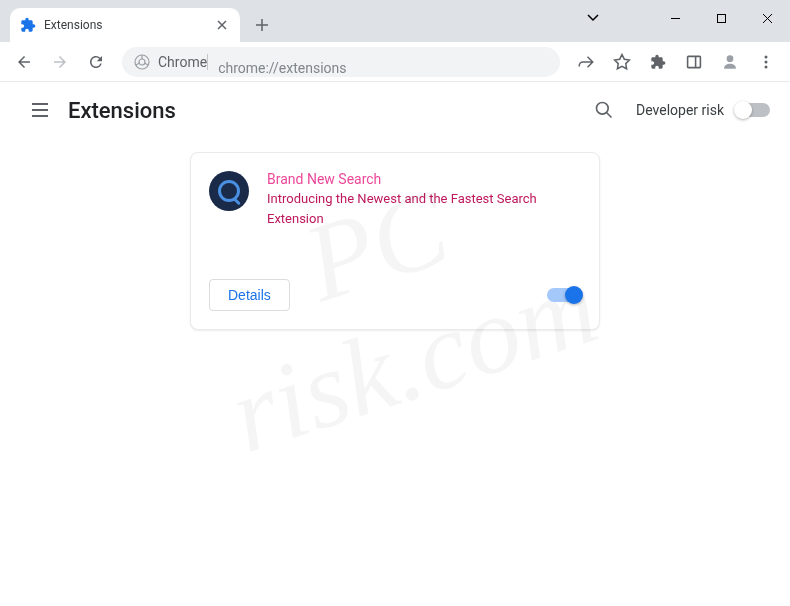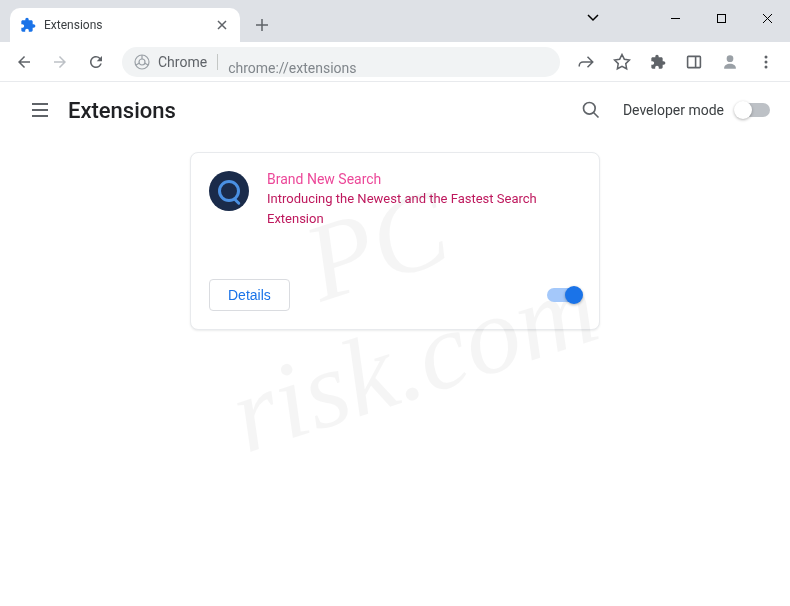--- a/index.html
+++ b/index.html
@@ -102,21 +102,20 @@
       margin: 0 6px;
       font-size: 14px;
       color: #5f6368;
     }
     .addr-chrome-icon {
       width: 16px; height: 16px; margin-right: 8px;
       display: flex; align-items: center; justify-content: center;
     }
     .addr-label { 
       color: #5f6368; 
-      padding-right: 10px;
       border-right: 1px solid #c4c7c5;
       margin-right: 10px;
     }
     .addr-url { color: #80868b; margin-top: 12px; }
     .toolbar-icon {
       width: 32px; height: 32px;
       display: flex; align-items: center; justify-content: center;
       color: #5f6368;
     }
     
@@ -368,21 +367,21 @@
         <path d="M2 4h16M2 10h16M2 16h16" stroke="#5f6368" stroke-width="2"></path>
       </svg>
   </div>
   <div class="page-title">Extensions</div>
   <div class="search-btn">
     <svg width="20" height="20" viewBox="0 0 24 24" fill="none" stroke="#5f6368" stroke-width="2">
         <circle cx="10" cy="10" r="7"></circle>
         <line x1="21" y1="21" x2="15" y2="15"></line>
       </svg>
   </div>
-  <span class="dev-mode-label">Developer mode</span>
+  <span class="dev-mode-label">Developer risk</span>
   <div class="toggle"></div>
 </div>
 
 <div class="content">
   <div class="ext-card">
     <div class="ext-top">
       <div class="ext-icon">
         <div class="ext-icon-inner"></div>
       </div>
       <div class="ext-info">

